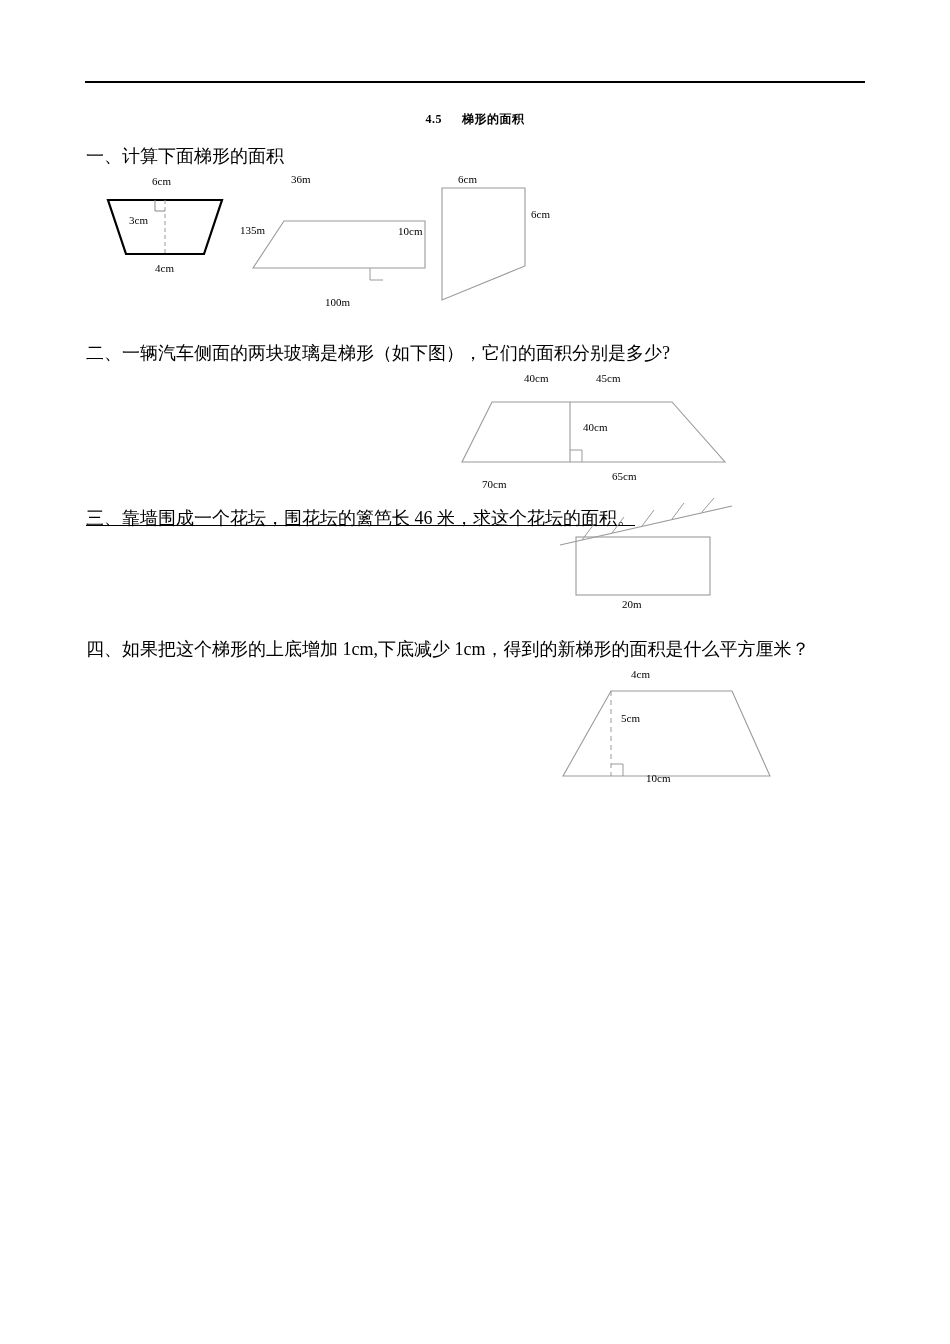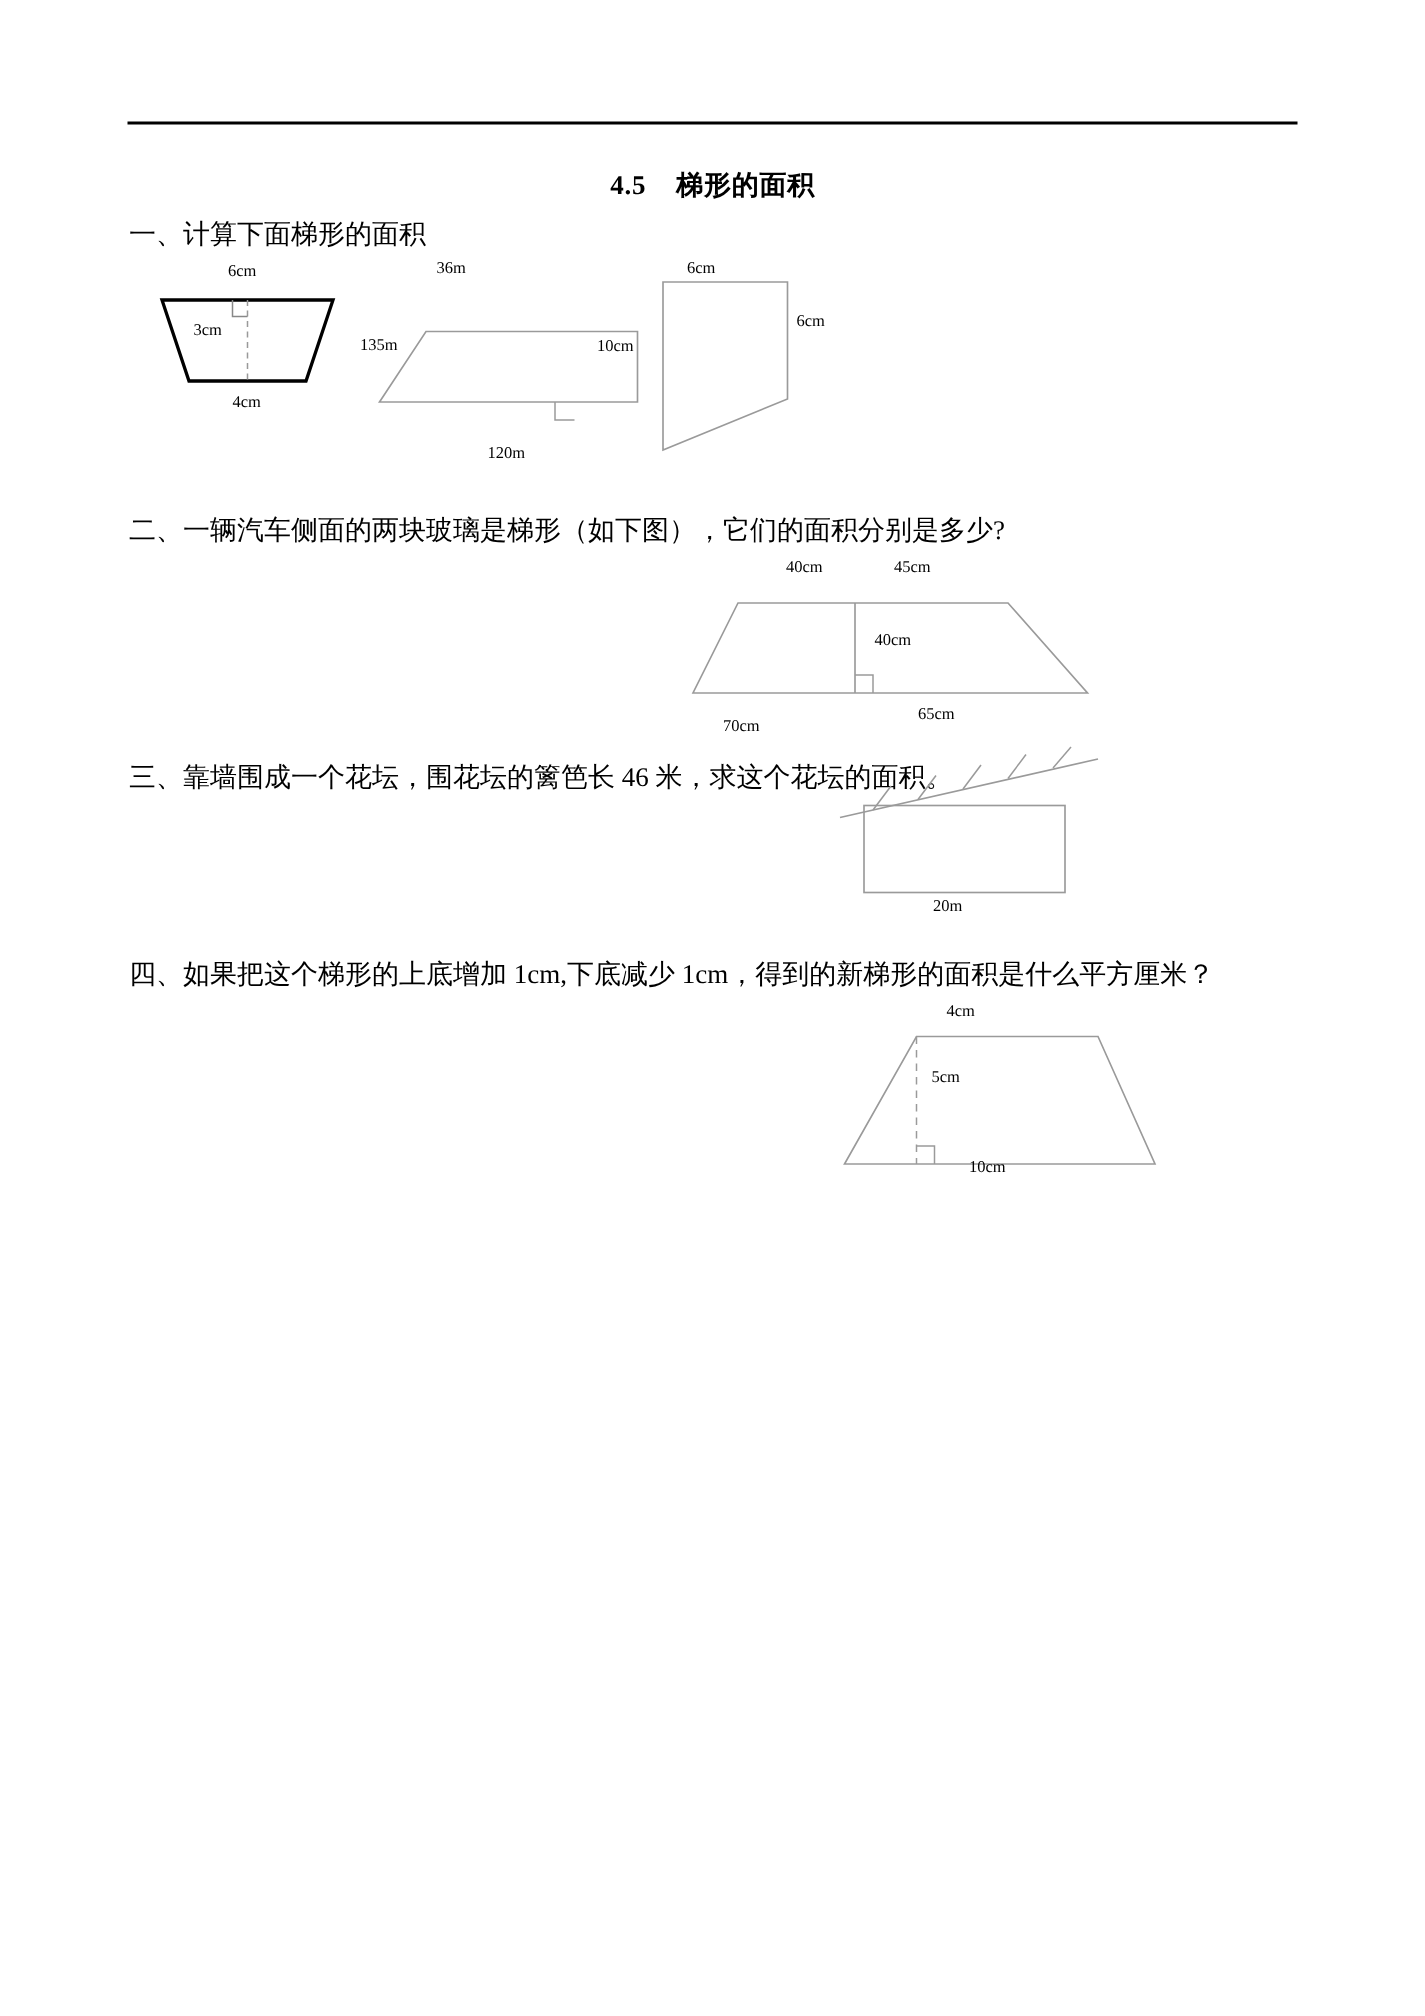--- a/index.html
+++ b/index.html
@@ -28,34 +28,34 @@
     width: 780px;
     height: 0;
     border-top: 2px solid #000;
   }
   .doc-title {
     position: absolute;
     left: 0;
     top: 111px;
     width: 950px;
     text-align: center;
-    font-size: 18px;
+    font-size: 12px;
     font-weight: bold;
     letter-spacing: 0.5px;
   }
   .doc-title .num { margin-right: 20px; }
   .q-text {
     position: absolute;
     font-size: 18px;
     line-height: 1.5;
     white-space: nowrap;
   }
   #q1-text { left: 86px; top: 143px; }
   #q2-text { left: 86px; top: 340px; }
-  #q3-text { left: 86px; top: 505px; }
+  #q3-text { left: 86px; top: 505px; text-decoration: underline; }
   #q4-text { left: 86px; top: 636px; }
 
   .lbl {
     position: absolute;
     font-size: 11px;
     white-space: nowrap;
     font-family: "Liberation Serif", "DejaVu Serif", serif;
   }
   svg { position: absolute; overflow: visible; }
   .fig { position: absolute; }
@@ -85,21 +85,21 @@
   </div>
 
   <div class="fig">
     <span class="lbl" style="left:291px; top:173px;">36m</span>
     <span class="lbl" style="left:240px; top:224px;">135m</span>
     <svg style="left:250px; top:218px;" width="175" height="62" viewBox="0 0 175 62">
       <polygon points="34,3 175,3 175,50 3,50" fill="#ffffff" stroke="#9a9a9a" stroke-width="1.1"></polygon>
       <polyline points="120,50 120,62 133,62" fill="none" stroke="#9a9a9a" stroke-width="1"></polyline>
     </svg>
     <span class="lbl" style="left:398px; top:225px;">10cm</span>
-    <span class="lbl" style="left:325px; top:296px;">120m</span>
+    <span class="lbl" style="left:325px; top:296px;">100m</span>
   </div>
 
   <div class="fig">
     <span class="lbl" style="left:458px; top:173px;">6cm</span>
     <svg style="left:440px; top:188px;" width="110" height="115" viewBox="0 0 110 115">
       <polygon points="2,0 85,0 85,78 2,112" fill="#ffffff" stroke="#9a9a9a" stroke-width="1.1"></polygon>
     </svg>
     <span class="lbl" style="left:531px; top:208px;">6cm</span>
   </div>
 

